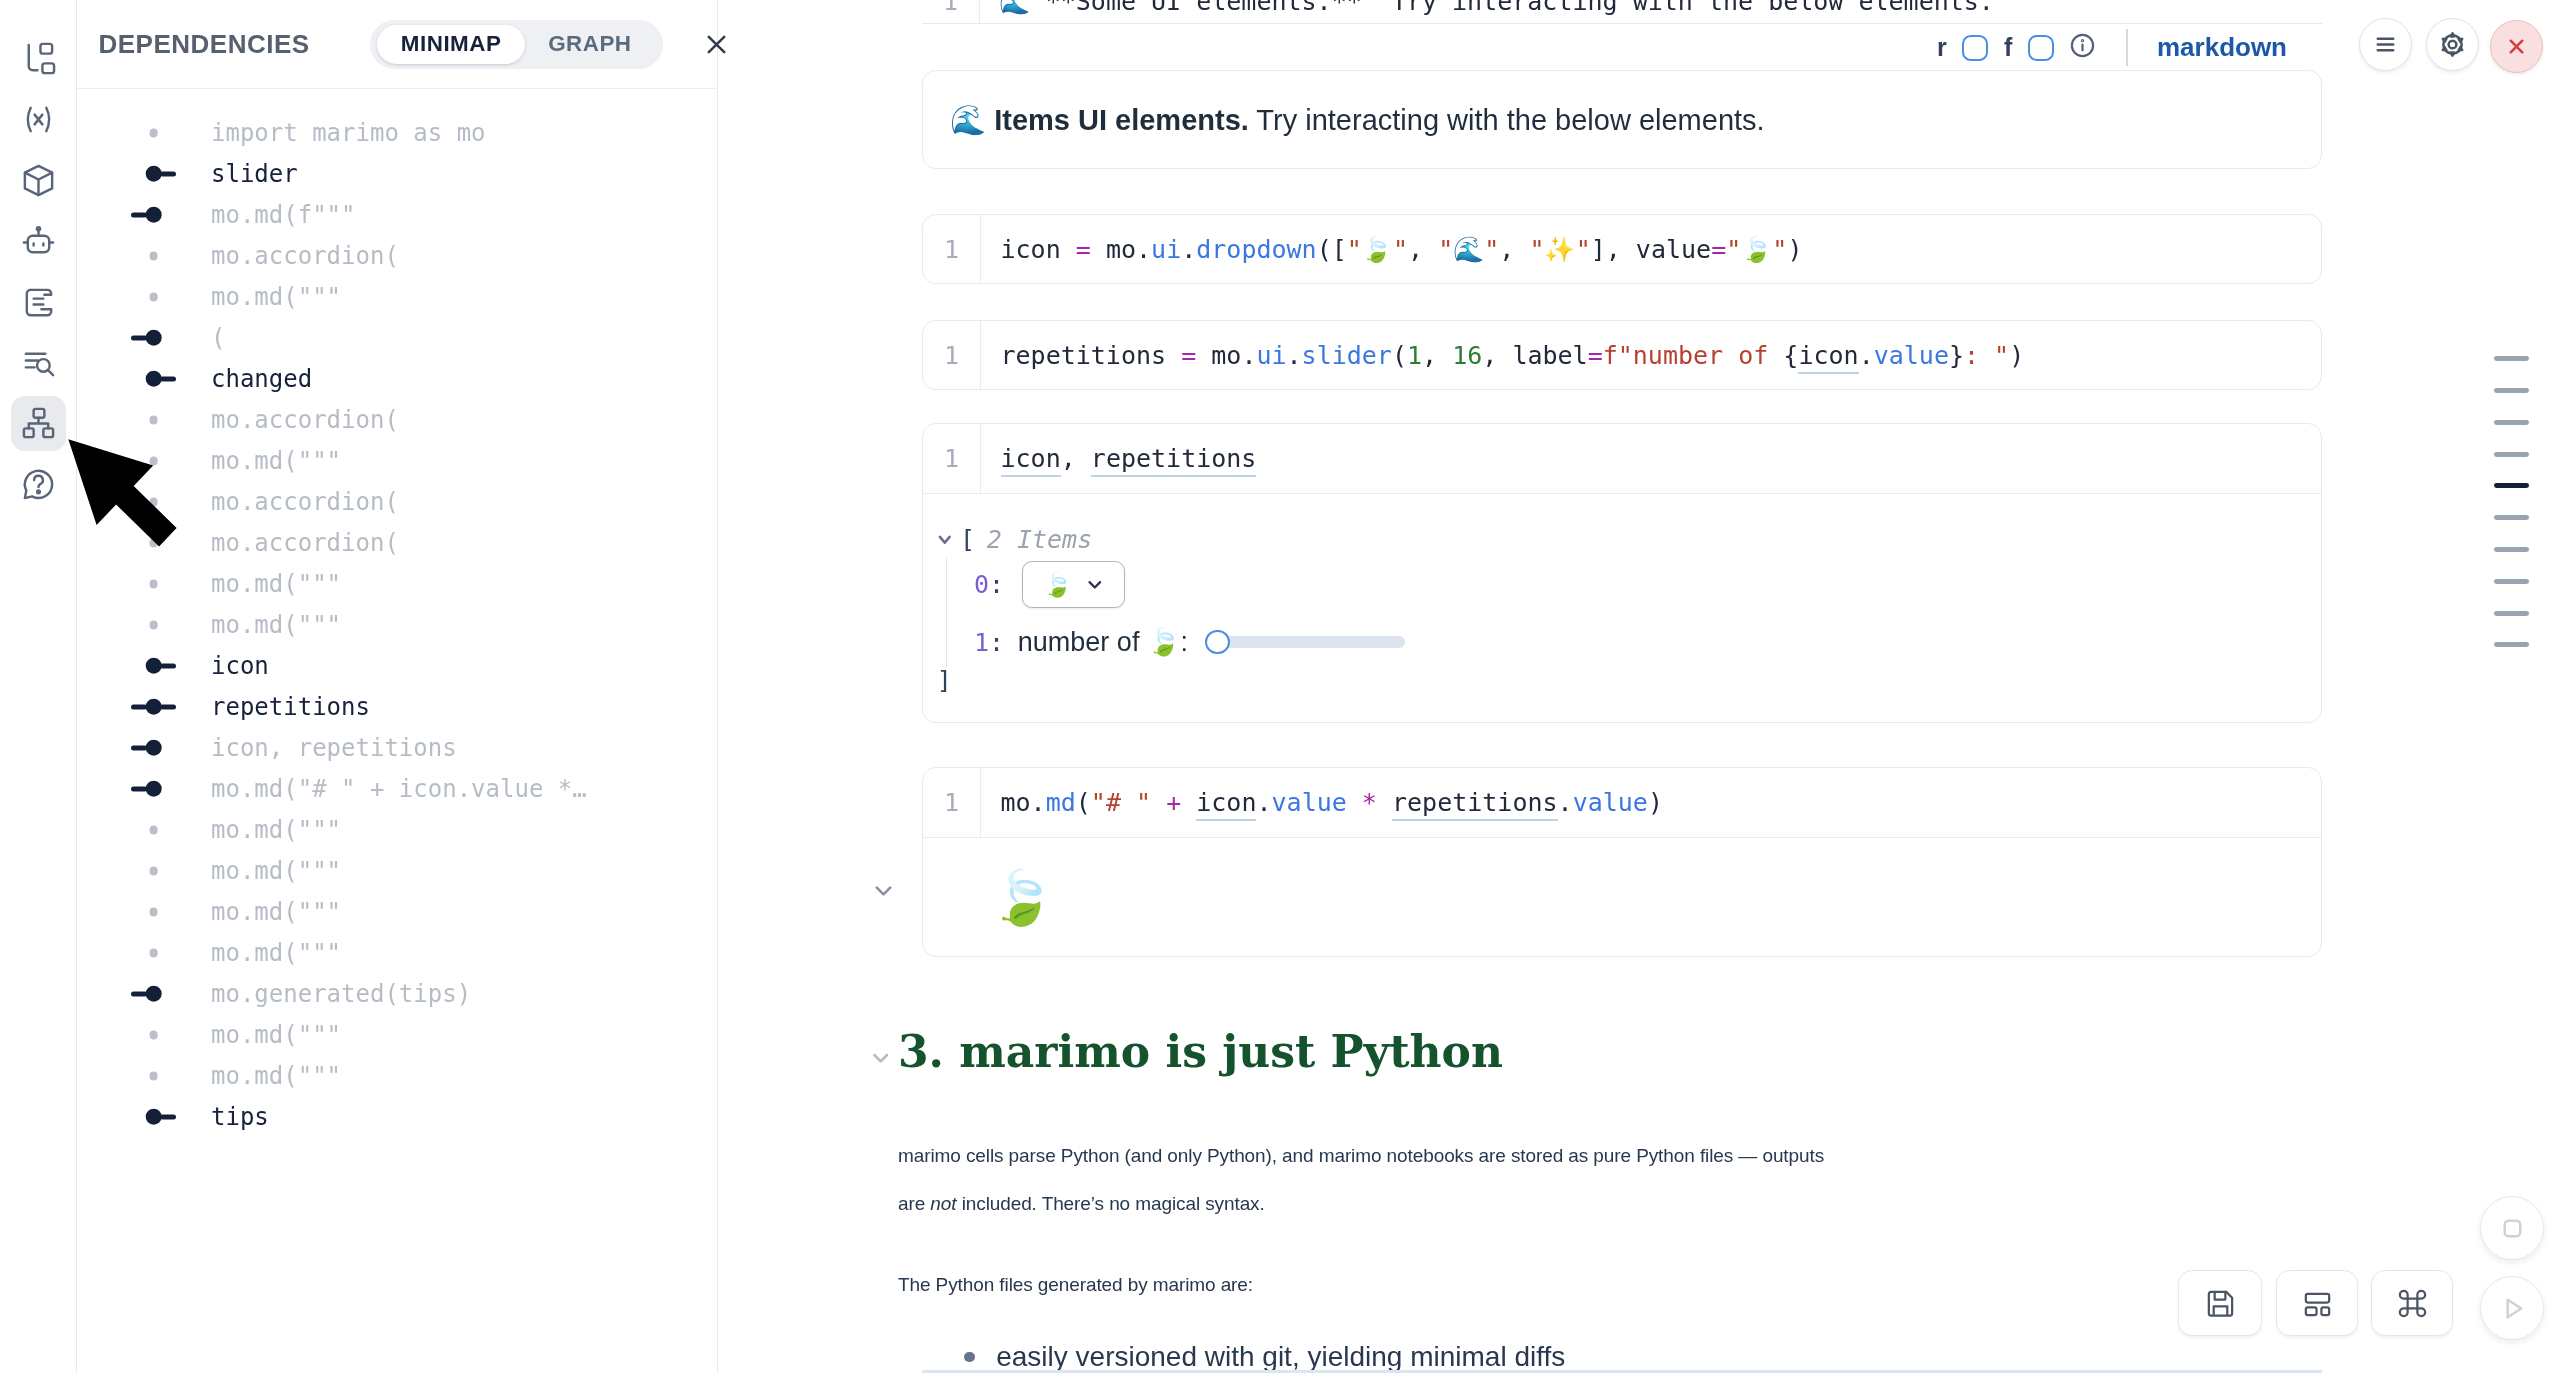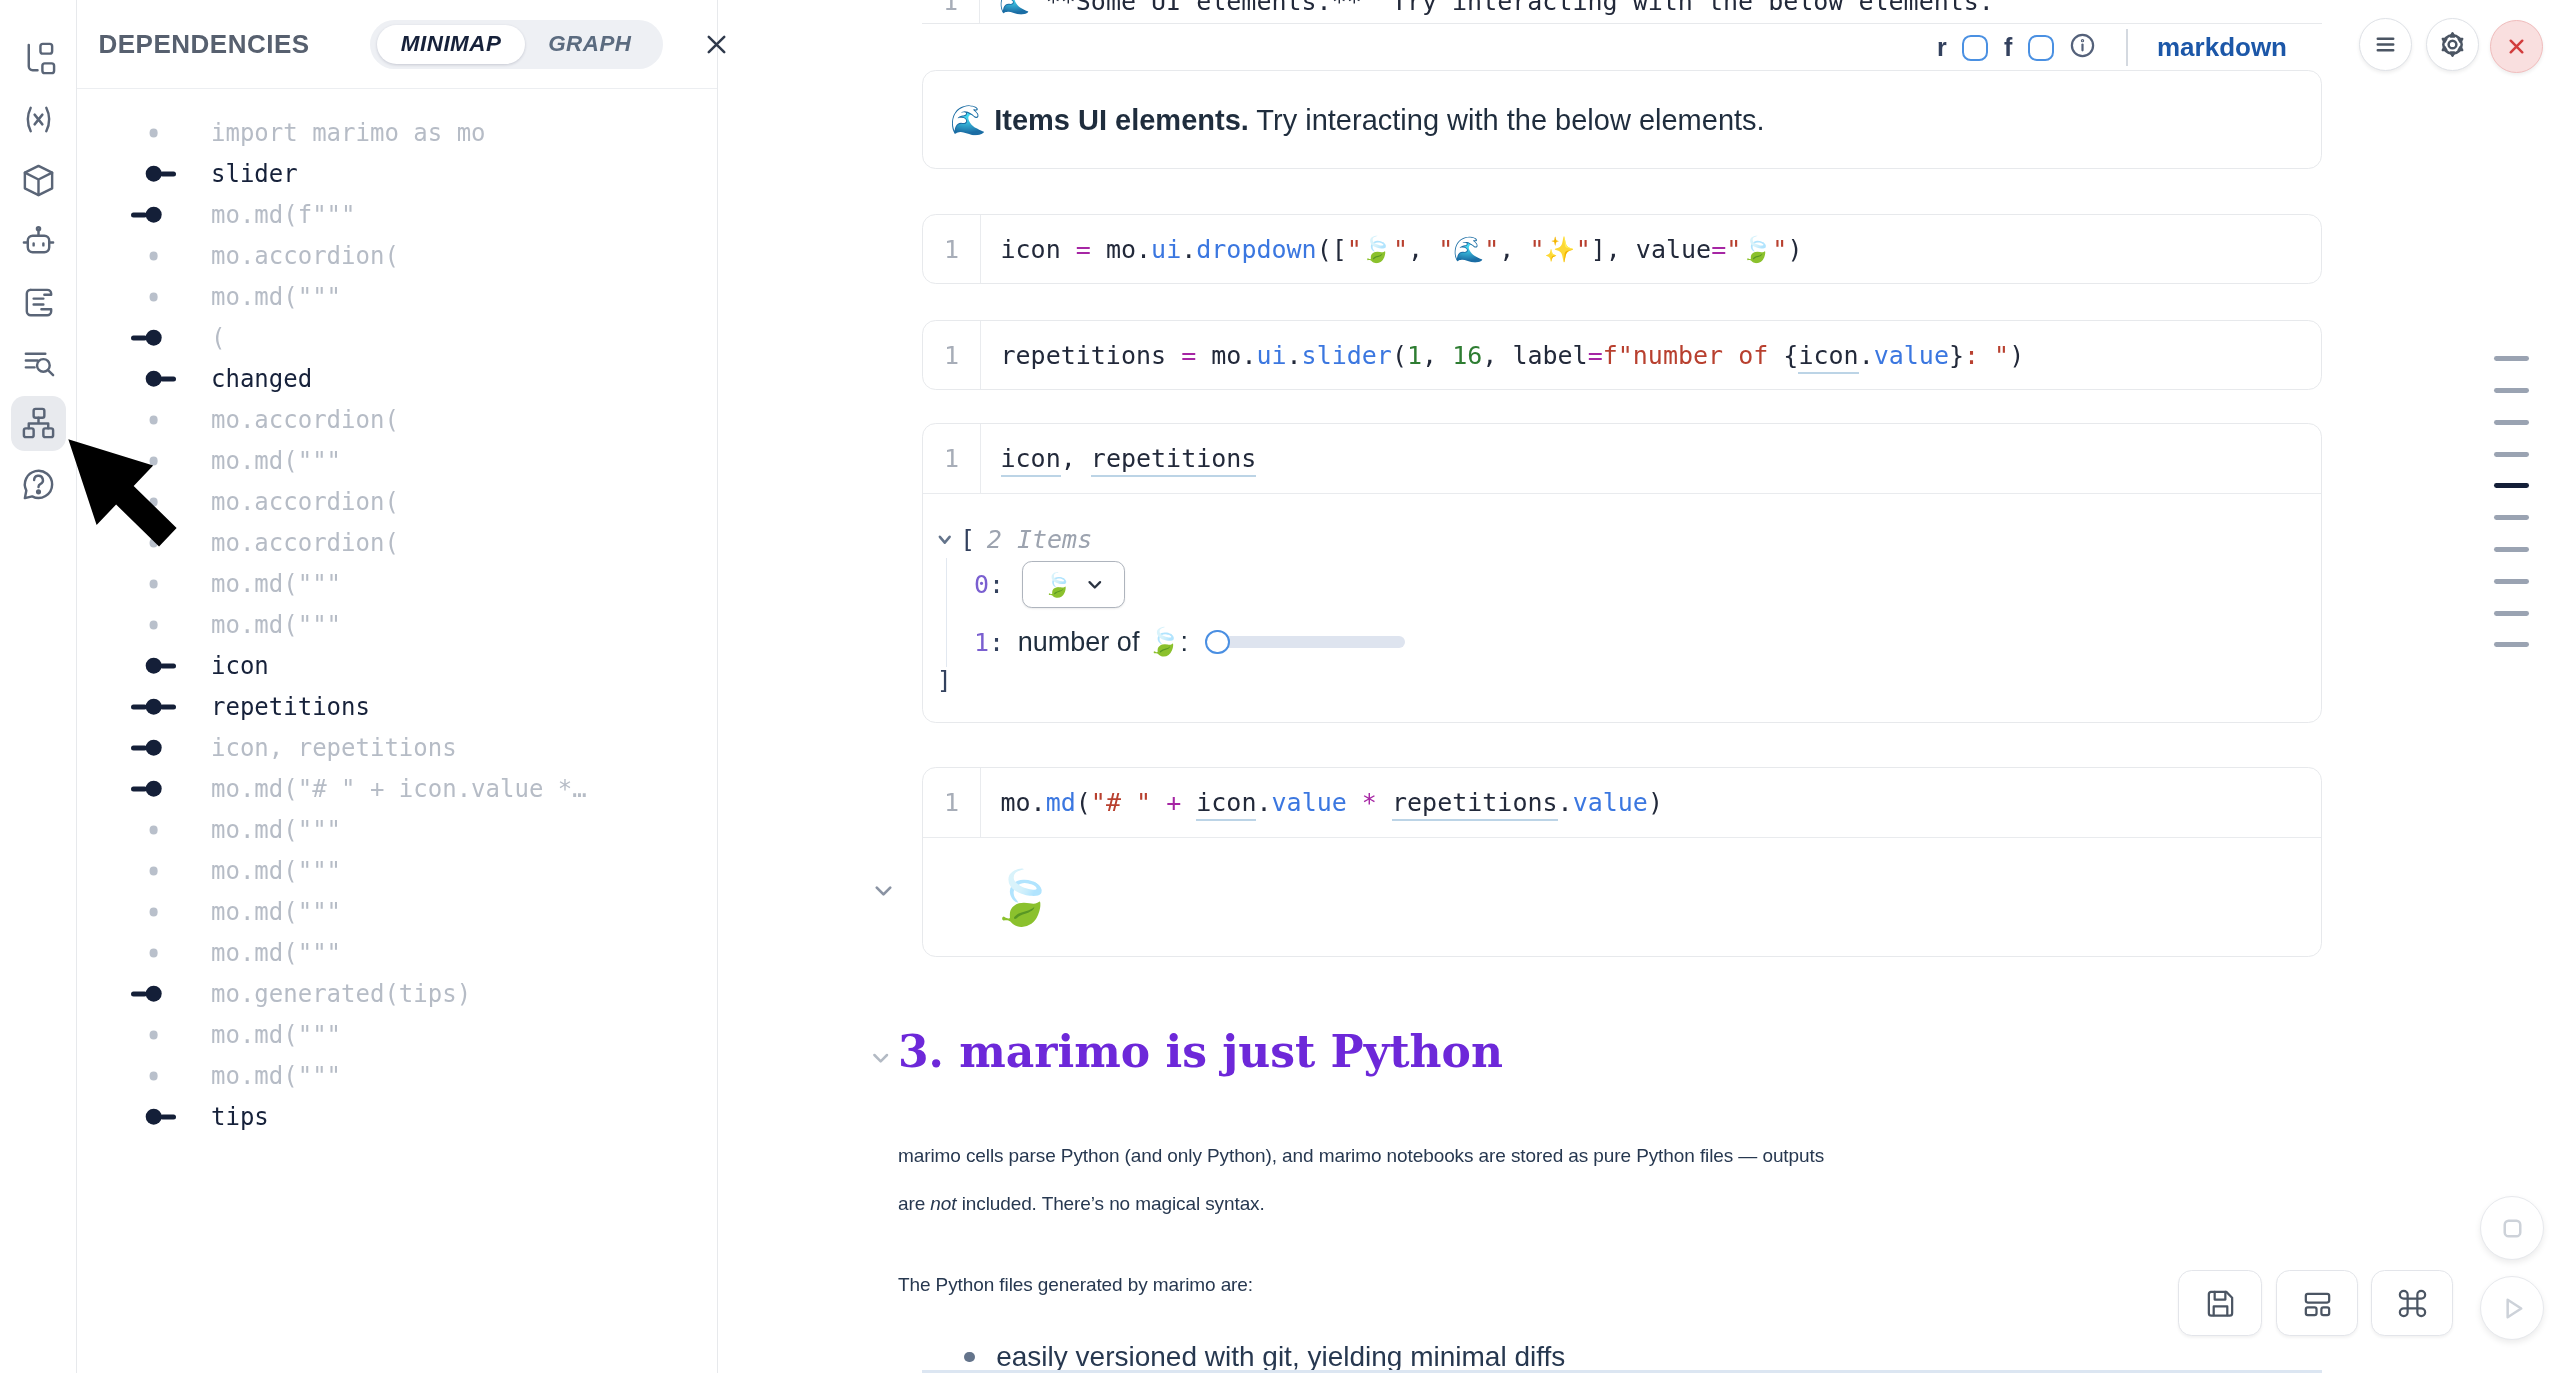--- a/index.html
+++ b/index.html
@@ -7,21 +7,21 @@
   
   #rail{position:absolute;left:0;top:0;width:76px;height:1374px;border-right:1px solid #e7e9ec;background:#fff;}
   .rail-btn{width:55px;height:55px;margin:5.9px auto 5.9px auto;display:flex;align-items:center;justify-content:center;border-radius:13.7px;}
   .rail-btn.active{background:#e8eaee;}
   .rail-btn svg{stroke:#5a6577;fill:none;stroke-width:2.5;stroke-linecap:round;stroke-linejoin:round;}
   
   #panel{position:absolute;left:77px;top:0;width:640px;height:1374px;background:#fff;border-right:1px solid #e7e9ec;}
   #panel-header{height:88px;border-bottom:1px solid #eceef1;display:flex;align-items:center;padding-left:21.5px;text-align:center;}
   #panel-title{font-size:26px;font-weight:bold;color:#57606f;letter-spacing:0.5px;}
   #tab-pill{margin-left:60px;background:#eef0f4;border-radius:25px;height:49px;display:flex;align-items:center;padding:0 7.8px;}
-  .tab{font-size:22.4px;font-weight:bold;letter-spacing:0.5px;padding:0 23.4px;height:39px;display:flex;align-items:center;border-radius:19.5px;color:#5b6b7f;font-style:italic;}
+  .tab{font-size:22.4px;font-weight:bold;letter-spacing:0.5px;padding:0 23.4px;height:39px;display:flex;align-items:center;border-radius:19.5px;color:#5b6b7f;}
   .tab.active{background:#fff;color:#16213a;box-shadow:0 1px 2.9px rgba(20,30,60,.18);}
   #panel-close{margin-left:39px;width:33px;height:33px;display:flex;align-items:center;justify-content:center;}
   #panel-close svg{stroke:#303a4c;stroke-width:2.6;stroke-linecap:round;}
   #minimap-list{padding-top:23.4px;}
   .mrow{height:41px;display:flex;align-items:center;}
   .mk{width:45px;height:19.5px;position:relative;flex:none;margin-left:54px;}
   .mk .c{position:absolute;left:50%;top:50%;transform:translate(-50%,-50%);width:8.8px;height:8.8px;border-radius:50%;background:#b9c0cb;}
   .mk.dark .c{width:16.6px;height:16.6px;background:#141f38;}
   .mk .t{position:absolute;top:50%;transform:translateY(-50%);height:4.9px;width:15.6px;border-radius:2.9px;background:#141f38;display:none;}
   .mk .tl{left:0;}.mk .tr{right:0;}
@@ -74,21 +74,21 @@
   .slider{display:flex;align-items:center;margin-left:9.8px;}
   .slider .handle{width:24.4px;height:24.4px;border-radius:50%;border:2.9px solid #4a8fe2;background:#fff;box-sizing:border-box;z-index:1;}
   .slider .track{width:181px;height:12.7px;border-radius:6.8px;background:#dee4ef;margin-left:-5.9px;}
   
   #cell-md{top:767px;height:190px;}
   #cell-md .code-row{border-bottom:1px solid #e9ebee;height:69px;}
   #cell-md .out{height:119px;display:flex;align-items:center;padding-left:66px;font-size:53px;font-family:"DejaVu Sans",sans-serif;}
   .out-chevron{position:absolute;}
   .out-chevron svg{stroke:#8a93a3;stroke-width:2.8;fill:none;stroke-linecap:round;stroke-linejoin:round;}
   
-  #sec-heading{position:absolute;left:898px;top:1026px;font-family:"DejaVu Serif","Liberation Serif",serif;font-size:44px;font-weight:600;color:#6d28d9;}
+  #sec-heading{position:absolute;left:898px;top:1026px;font-family:"DejaVu Serif","Liberation Serif",serif;font-size:44px;font-weight:600;color:#14532d;}
   .para{position:absolute;left:898px;width:1405px;font-size:19px;line-height:48px;color:#273850;letter-spacing:-0.1px;}
   .para .i{font-style:italic;}
   #para1{top:1132px;}
   #para2{top:1261px;}
   #bullet-row{position:absolute;left:964px;top:1341px;display:flex;align-items:center;font-size:28px;color:#273850;}
   #bullet-row .dot{width:10.7px;height:10.7px;border-radius:50%;background:#64748b;margin-right:21.5px;flex:none;}
   #bottom-cell-edge{position:absolute;left:922px;top:1370px;width:1400px;height:3.9px;background:#dce6f2;}
   
   .circ-btn{position:absolute;width:53px;height:53px;border-radius:50%;background:#fff;border:1.5px solid #dfe2e7;box-shadow:0 2px 3.9px rgba(0,0,0,.07);display:flex;align-items:center;justify-content:center;box-sizing:border-box;}
   .circ-btn svg{stroke:#4b5563;stroke-width:2.6;fill:none;stroke-linecap:round;stroke-linejoin:round;}

